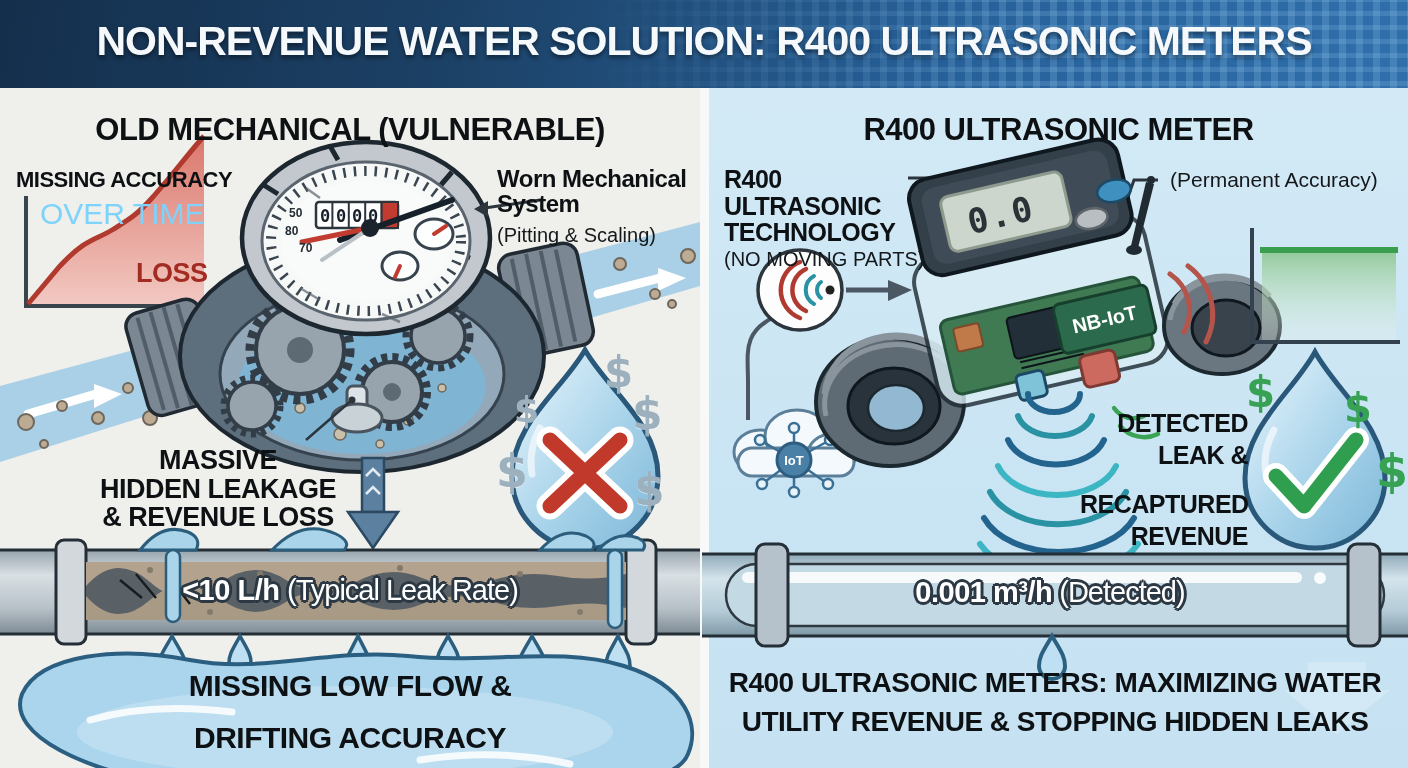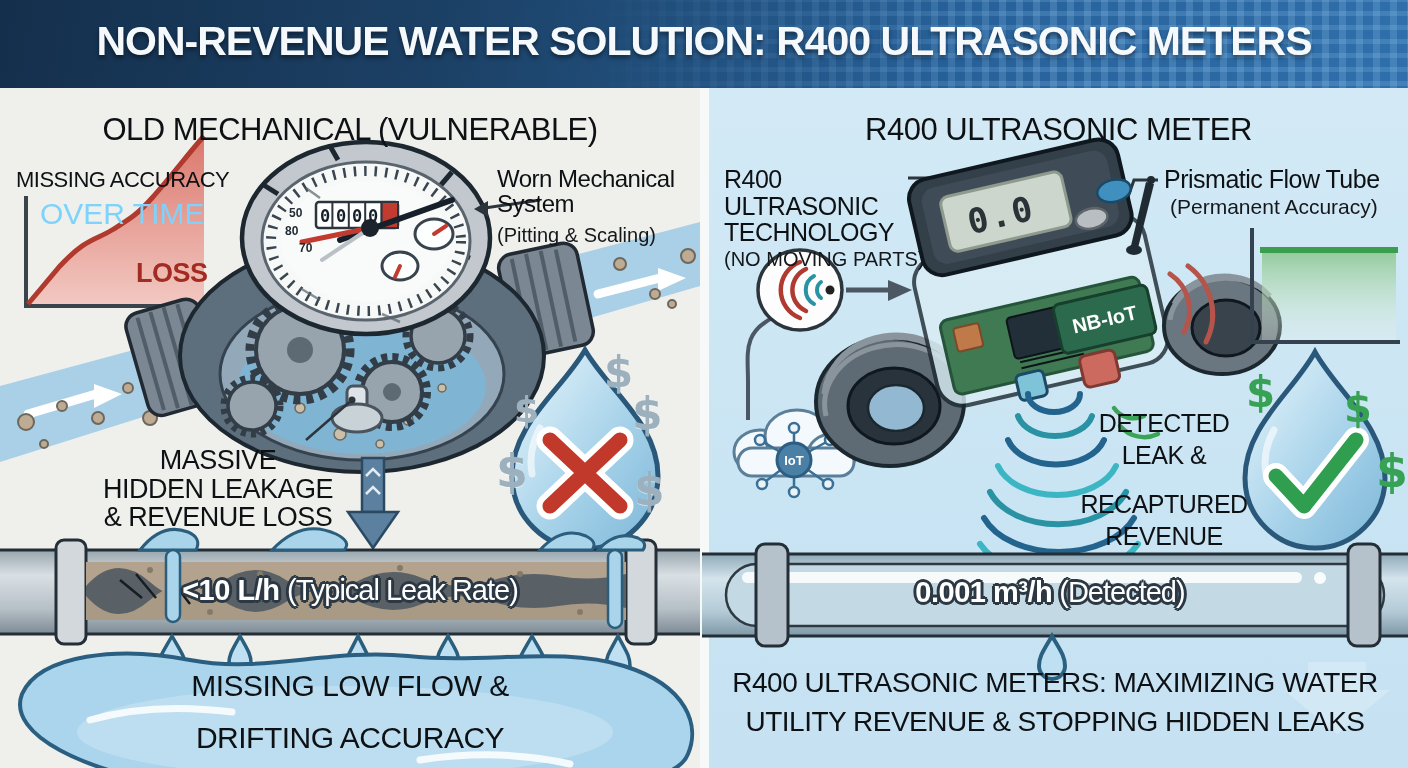--- a/index.html
+++ b/index.html
@@ -18,24 +18,24 @@
   .banner-title{left:0;top:18px;width:1408px;text-align:center;color:#f5f9fc;
     font-size:41px;font-weight:bold;letter-spacing:-1px;font-stretch:condensed;
     text-shadow:0 3px 4px rgba(0,0,0,.45);white-space:nowrap;}
   
   .panel-left{left:0;top:88px;width:700px;height:680px;background:#efefec;}
   .panel-div{left:700px;top:88px;width:9px;height:680px;background:#f7f8f8;}
   .panel-right{left:709px;top:88px;width:699px;height:680px;
     background:linear-gradient(180deg,#d3eaf6 0%,#c9e4f3 60%,#c6e2f2 100%);}
   svg{display:block;}
   
-  .blk{color:#0e1114;font-weight:normal;line-height:1.06;font-stretch:condensed;letter-spacing:-.5px;}
+  .blk{color:#0e1114;font-weight:bold;line-height:1.06;font-stretch:condensed;letter-spacing:-.5px;}
   .reg{color:#15181b;font-weight:normal;line-height:1.08;font-stretch:condensed;}
   .ctr{text-align:center;}
-  .rgt{text-align:center;}
+  .rgt{text-align:right;}
   .outl{color:#fff;font-weight:bold;font-stretch:condensed;letter-spacing:-.5px;
     text-shadow:-2px -2px 0 #2c3944,2px -2px 0 #2c3944,-2px 2px 0 #2c3944,2px 2px 0 #2c3944,
                  0 -3px 0 #2c3944,0 3px 0 #2c3944,-3px 0 0 #2c3944,3px 0 0 #2c3944;}
   .outl .thin{font-weight:normal;letter-spacing:-1px;margin-top:24px;}
   .dollar{font-weight:bold;font-family:"DejaVu Sans",sans-serif;line-height:1;}
   .dgray{color:#9cb0bd;text-shadow:0 1px 0 rgba(255,255,255,.5);}
   .dgreen{color:#37a254;}
   .digit{color:#16202a;font-weight:bold;font-family:"DejaVu Sans Mono",monospace;}
   .tickn{color:#232c34;font-weight:bold;font-size:12px;}
   .loss{color:#a22c22;font-weight:bold;letter-spacing:-.5px;font-stretch:condensed;}
@@ -414,21 +414,20 @@
 
   <div class="abs blk ctr" style="left:709px;top:114px;width:699px;font-size:31px">R400 ULTRASONIC METER</div>
 
   <div class="abs" style="left:724px;top:166px;width:210px">
     <div class="blk" style="font-size:25px">R400 ULTRASONIC</div>
     <div class="blk" style="font-size:25px">TECHNOLOGY</div>
     <div class="reg" style="font-size:20px;margin-top:3px">(NO MOVING PARTS)</div>
   </div>
 
   <div class="abs" style="left:1164px;top:166px;width:240px">
-    <div class="blk" style="font-size:25px">Prismatic Flow Tube</div>
     <div class="reg" style="font-size:21px;margin-top:3px;margin-left:6px">(Permanent Accuracy)</div>
   </div>
 
 
   <div class="abs rgt" style="left:1080px;top:410px;width:168px">
     <div class="blk" style="font-size:25px">DETECTED</div>
     <div class="blk" style="font-size:25px;margin-top:5px">LEAK &amp;</div>
     <div class="blk" style="font-size:25px;margin-top:23px">RECAPTURED</div>
     <div class="blk" style="font-size:25px;margin-top:5px">REVENUE</div>
   </div>

